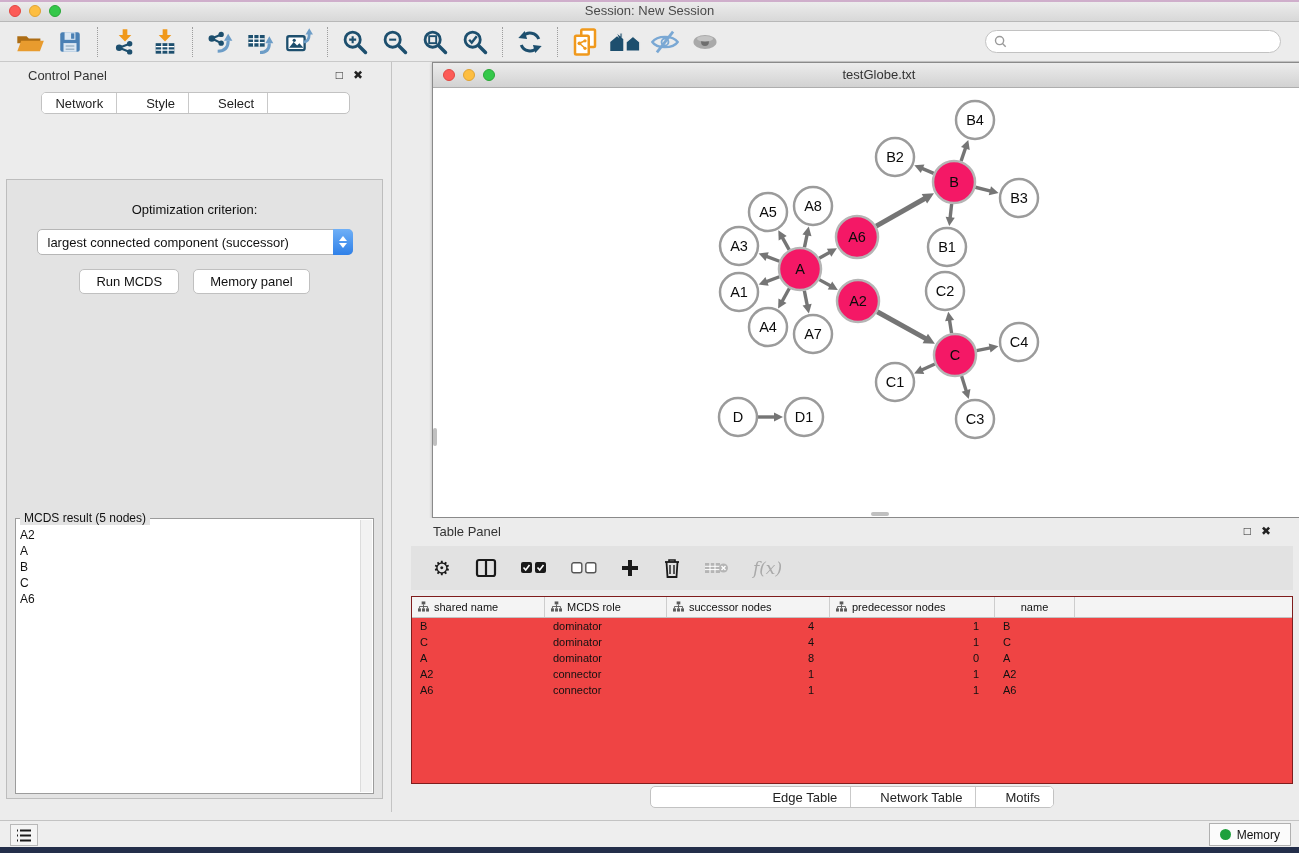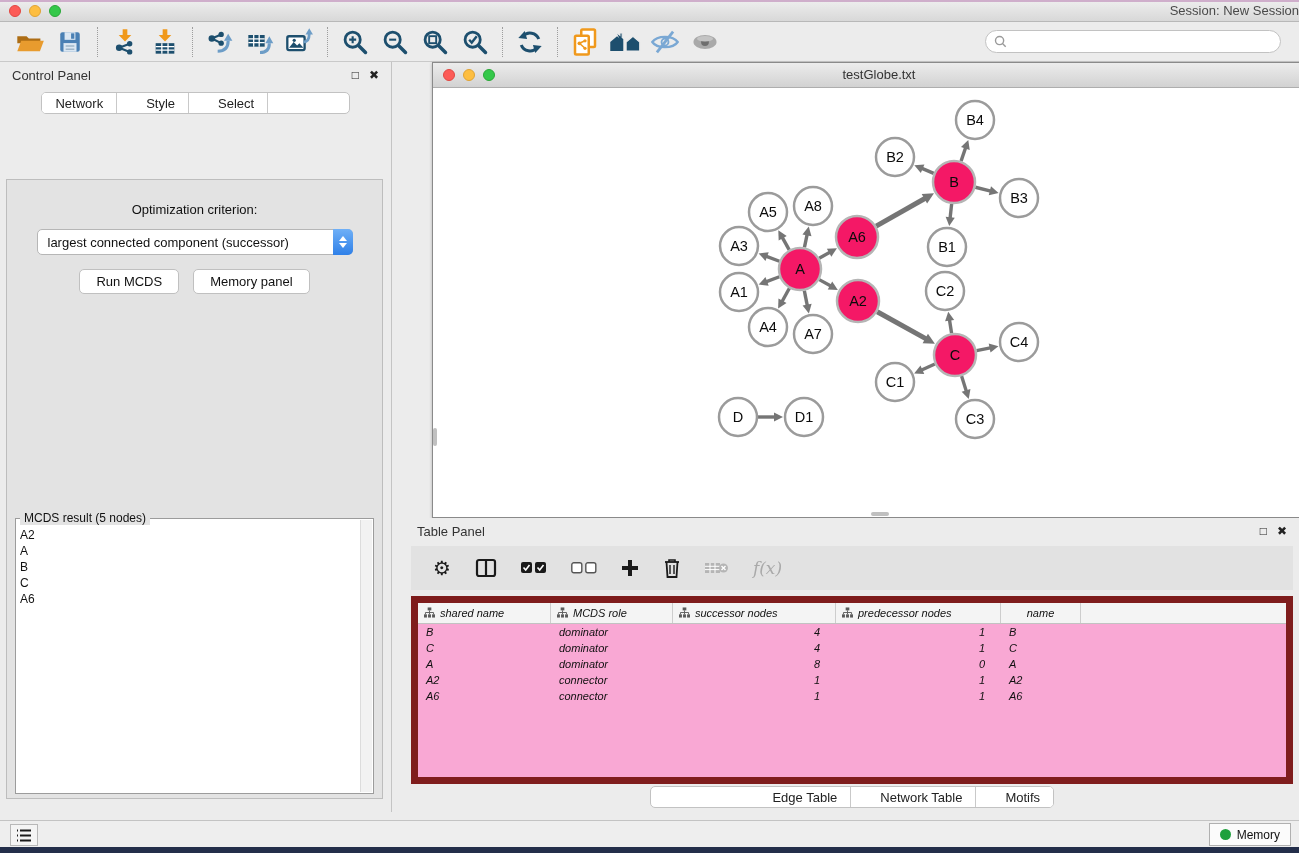--- a/index.html
+++ b/index.html
@@ -8,35 +8,35 @@
 
   
   .titlebar { position:absolute; left:0; top:0; width:1299px; height:22px;
     background:linear-gradient(#cfaecb 0 2px, #ececec 2px, #d8d8d8 100%);
     border-bottom:1px solid #b8b8b8; }
   .tl-dots { position:absolute; left:9px; top:5px; display:flex; gap:8px; }
   .dot { width:12px; height:12px; border-radius:50%; }
   .dot.red { background:#fc5b57; border:1px solid #e14742; }
   .dot.yellow { background:#fdbe41; border:1px solid #e0a334; }
   .dot.green { background:#35c84a; border:1px solid #2aa838; }
-  .tl-title { position:absolute; left:0; right:0; top:3px; text-align:right; font-size:13px; color:#4a4a4a; }
+  .tl-title { position:absolute; left:0; right:0; top:3px; text-align:center; font-size:13px; color:#4a4a4a; }
 
   
   .toolbar { position:absolute; left:0; top:22px; width:1299px; height:40px; background:#ececec;
     border-bottom:1px solid #c9c9c9; display:flex; align-items:center; padding:0 10px; }
   .tbtn { width:40px; height:34px; display:flex; align-items:center; justify-content:center;
     background:transparent; border:none; cursor:default; }
   .vsep { width:1px; height:30px; margin:0 7px; border-left:1px dotted #9d9d9d; }
   .searchbox { margin-left:auto; margin-right:8px; width:296px; height:23px; background:#fff;
     border:1px solid #c2c2c2; border-radius:12px; display:flex; align-items:center; padding:0 8px; }
   .searchbox input { border:none; outline:none; flex:1; font-size:12px; background:transparent; margin-left:5px; }
 
   
   .control-panel { position:absolute; left:0; top:62px; width:392px; height:750px; background:#ececec; border-right:1px solid #c4c4c4; }
-  .panel-title-row { height:26px; display:flex; align-items:center; padding:0 12px; font-size:13px; color:#333; }
+  .panel-title-row { height:26px; display:flex; align-items:center; padding:0 28px; font-size:13px; color:#333; }
   .panel-title-row .spacer { flex:1; }
   .panel-ico { font-size:12px; color:#222; margin-left:10px; line-height:1; }
   .seg-tabs { display:inline-flex; border:1px solid #c2c2c2; border-radius:5px; overflow:hidden; background:#fff; height:22px;gap:16px; }
   .seg-tab { padding:3px 13px; font-size:13px; color:#222; background:#fff; border-right:1px solid #c9c9c9; white-space:nowrap; }
   .seg-tab:last-child { border-right:none; }
   .seg-tab.active { background:#3b99fc; color:#fff;margin-top:28px; }
   .cp-tabs-row { text-align:center; position:relative; z-index:2; margin-top:4px; }
   .cp-body { position:absolute; left:6px; right:8px; top:117px; bottom:13px; border:1px solid #bdbdbd; background:#e3e3e3; }
   .opt-label { text-align:center; margin-top:22px; font-size:13px; color:#111; }
   .dropdown { margin:12px auto 0; width:316px; height:26px; background:#fff; border:1px solid #b6b6b6; border-radius:5px;
@@ -68,21 +68,21 @@
   .nw-grip { position:absolute; right:1px; bottom:1px; width:12px; height:12px;
     background:repeating-linear-gradient(135deg, transparent 0 3px, #9c9c9c 3px 4px); }
 
   
   .table-panel { position:absolute; left:405px; top:518px; width:894px; height:302px; background:#ececec; }
   .tp-toolbar { position:absolute; left:6px; right:6px; top:28px; height:44px; background:#e2e2e2;
     display:flex; align-items:center; gap:24px; padding-left:22px; }
   .tp-ico { display:flex; align-items:center; justify-content:center; background:none; border:none; }
   .gear-glyph { font-size:20px; color:#1a1a1a; line-height:1; font-family:"DejaVu Sans",sans-serif; }
   .fx-glyph { font-family:"DejaVu Serif",serif; font-style:italic; font-size:17px; color:#a9a9a9; }
-  .tp-table { position:absolute; left:6px; right:6px; top:78px; bottom:36px; background:#f9a8d4; border:7px solid #7f1d1d; overflow:hidden;font-style:italic; }
+  .tp-table { position:absolute; left:6px; right:6px; top:78px; bottom:36px; background:#ef4444; border:1px solid #7f1d1d; overflow:hidden; }
   .tp-header { display:flex; height:21px; background:#f4f4f4; border-bottom:1px solid #c2c2c2; }
   .th-cell { display:flex; align-items:center; gap:5px; font-size:11px; color:#111; border-right:1px solid #cdcdcd;
     padding:0 6px; overflow:hidden; white-space:nowrap; }
   .th-cell.center { justify-content:center; }
   .tp-row { display:flex; height:16px; }
   .td-cell { font-size:11px; color:#111; padding:0 8px; line-height:16px; white-space:nowrap; overflow:hidden; }
   .td-cell.right { text-align:right; padding-right:16px; }
   .tp-tabs-row { position:absolute; left:0; right:0; bottom:8px; text-align:center; }
 
   

